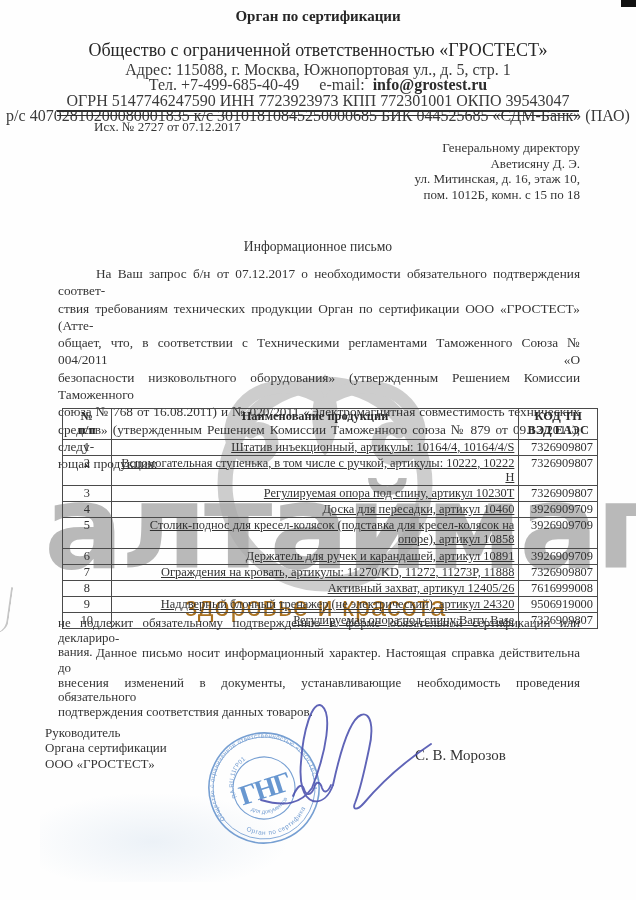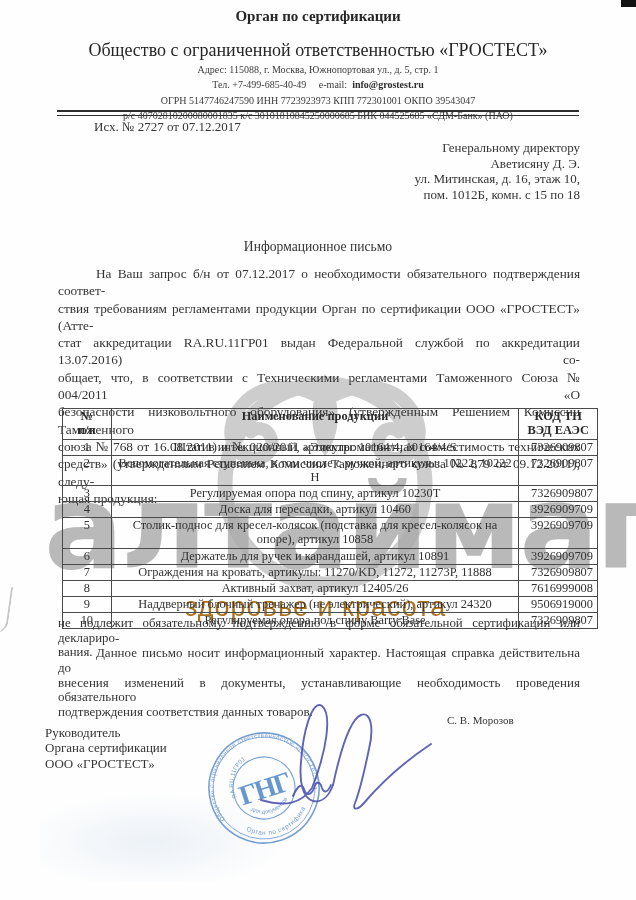--- a/index.html
+++ b/index.html
@@ -19,50 +19,50 @@
   .smudge{position:absolute;left:40px;top:792px;width:250px;height:90px;
             background:radial-gradient(ellipse at 45% 55%, rgba(125,165,205,.14), rgba(125,165,205,0) 70%);}
 
   
   .content{position:absolute;inset:0;z-index:1;}
   .corner-mark{position:absolute;top:0;right:0;width:15px;height:7px;background:#111;}
 
   .hdr{position:absolute;left:0;top:8px;width:100%;text-align:center;}
   .hdr-line1{font-size:15px;font-weight:bold;color:#262626;}
   .hdr-line2{font-size:18px;font-weight:normal;color:#262626;margin-top:15px;}
-  .hdr-small{font-size:10px;color:#3a3a3a;line-height:13.4px;margin-top:2px;}
+  .hdr-small{font-size:16px;color:#3a3a3a;line-height:13.4px;margin-top:2px;}
   .hdr-small b{color:#2c2c2c;}
   .hdr-small:first-of-type{margin-top:6px;}
   .rule{position:absolute;left:57px;top:110px;width:522px;height:3px;
         border-top:2.4px solid #2e2e2e;border-bottom:1px solid #2e2e2e;}
 
   .ref{position:absolute;left:58px;top:119px;font-size:13px;margin-left:36px;}
   .recipient{position:absolute;right:56px;top:140px;font-size:13px;line-height:15.6px;text-align:right;}
   .subject{position:absolute;left:0;top:239px;width:100%;text-align:center;font-size:13.6px;}
 
   .body-par{position:absolute;left:58px;top:265px;width:522px;font-size:13.3px;line-height:17.3px;}
   .jline{text-align:justify;text-align-last:justify;}
   .indent{text-indent:38px;}
 
   table.goods{position:absolute;left:62px;top:408px;width:536px;border-collapse:collapse;
         font-size:12.4px;line-height:14.6px;color:#323232;}
   table.goods th,table.goods td{border:1px solid #4a4a4a;padding:0 4px;vertical-align:top;}
   table.goods{border:1.5px solid #3d3d3d;}
   table.goods th{font-weight:bold;text-align:center;padding:1px 2px;line-height:13.8px;color:#2b2b2b;}
   td.c-num{width:41px;text-align:center;}
-  td.c-name{width:414px;text-align:center;padding-left:8px;}
+  td.c-name{width:414px;text-align:right;padding-left:8px;text-decoration:underline;}
   td.c-code{width:70px;text-align:right;margin-top:8px;}
   tr.r-single{height:16px;}
   tr.r-double{height:31px;}
 
   .after-par{position:absolute;left:58px;top:616px;width:522px;font-size:12.9px;line-height:14.7px;}
   .closing-par{position:absolute;left:58px;top:646px;width:522px;font-size:13px;line-height:14.8px;}
 
   .sig-left{position:absolute;left:45px;top:725px;font-size:13px;line-height:15.4px;}
-  .sig-name{position:absolute;left:415px;top:714px;font-size:11px;margin-left:32px;}
+  .sig-name{position:absolute;left:415px;top:747px;font-size:15px;}
 
   .stamp{position:absolute;left:186px;top:710px;z-index:2;}
   .signature{position:absolute;left:233px;top:688px;z-index:3;}
 </style>
 </head>
 <body>
 
 <div class="page">
 
   <div class="wm-layer">
@@ -106,22 +106,21 @@
       <div>Генеральному директору</div>
       <div>Аветисяну  Д. Э.</div>
       <div>ул. Митинская, д. 16, этаж 10,</div>
       <div>пом. 1012Б, комн. с 15 по 18</div>
     </div>
 
     <div class="subject">Информационное письмо</div>
 
     <div class="body-par">
       <div class="jline indent">На Ваш запрос б/н от 07.12.2017 о необходимости обязательного подтверждения соответ-</div>
-      <div class="jline">ствия требованиям регламентами  продукции Орган по сертификации  ООО «ГРОСТЕСТ» (Атте-</div>
-      <div class="jline">стат аккредитации  RA.RU.11ГР01  выдан Федеральной службой по аккредитации 13.07.2016) со-</div>
+      <div class="jline">ствия требованиям технических  продукции Орган по сертификации  ООО «ГРОСТЕСТ» (Атте-</div>
       <div class="jline">общает, что, в соответствии с  Техническими регламентами Таможенного Союза   № 004/2011 «О</div>
       <div class="jline">безопасности низковольтного оборудования»  (утвержденным Решением Комиссии Таможенного</div>
       <div class="jline">союза № 768 от 16.08.2011)  и   № 020/2011 «Электромагнитная совместимость технических</div>
       <div class="jline">средств»  (утвержденным Решением Комиссии Таможенного союза № 879 от 09.12.2011), следу-</div>
       <div>ющая продукция:</div>
     </div>
 
     <table class="goods">
       <tbody>
           <tr>

